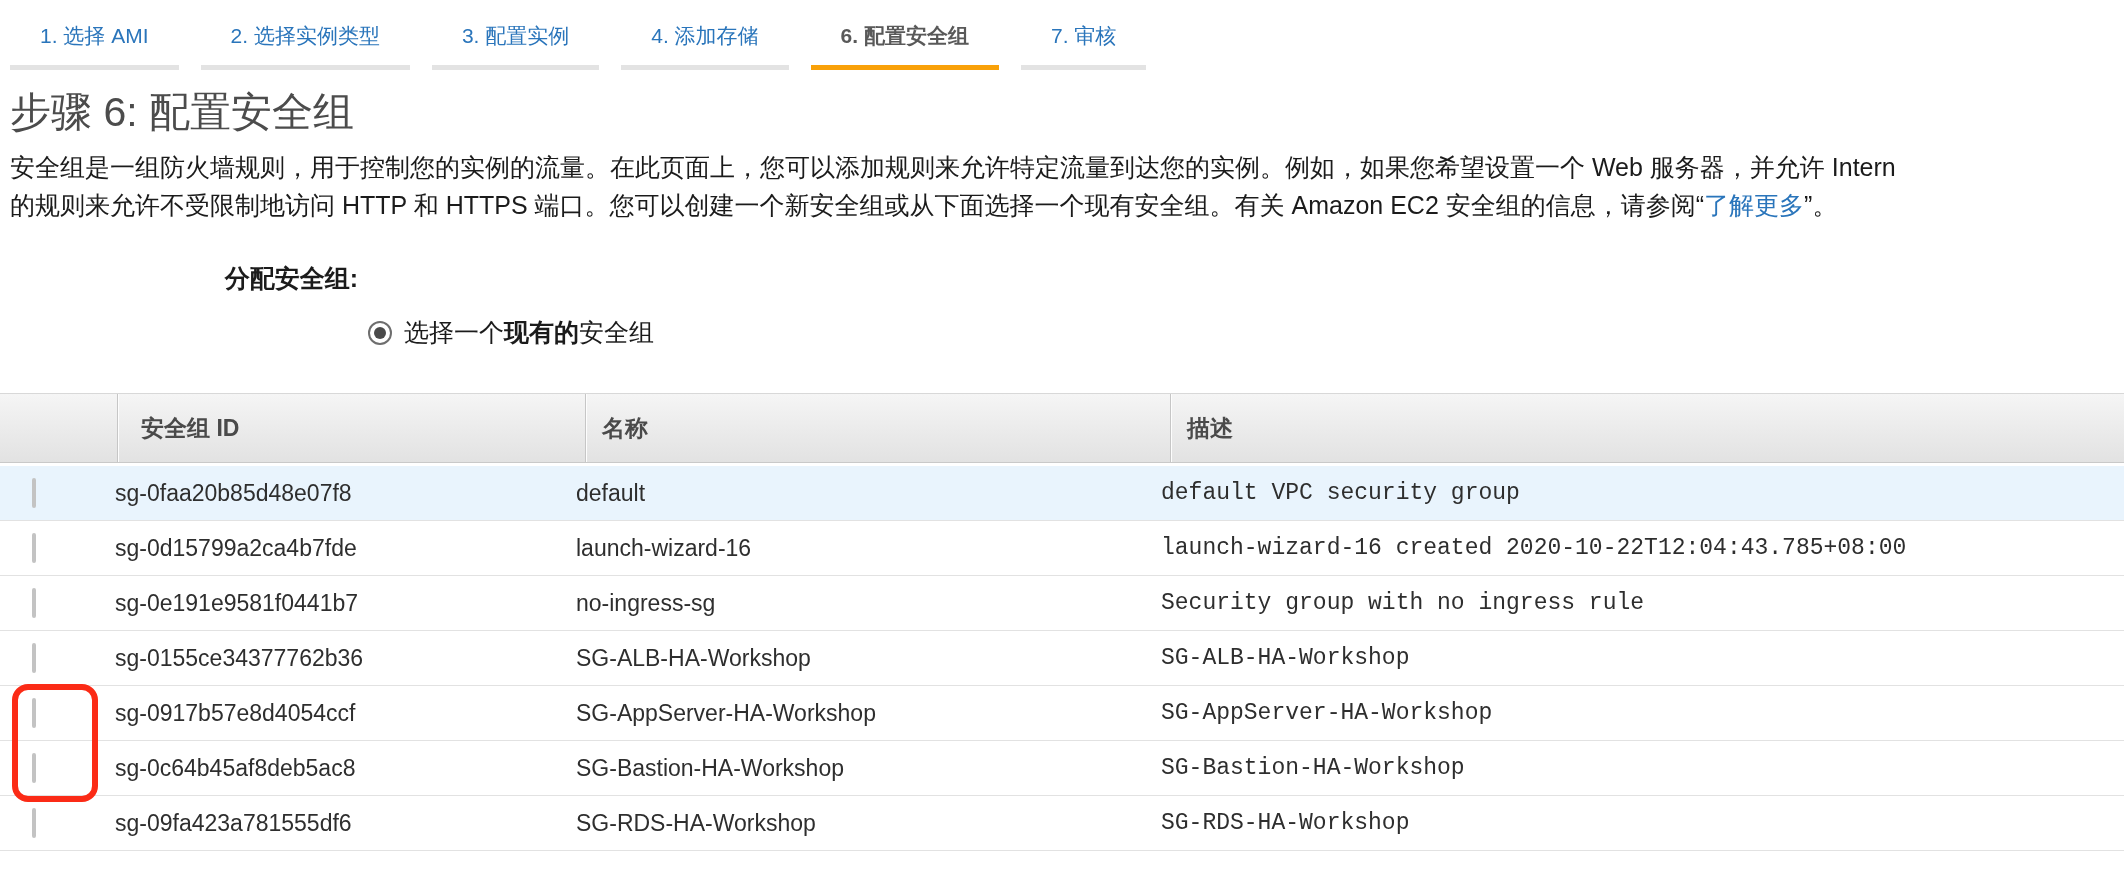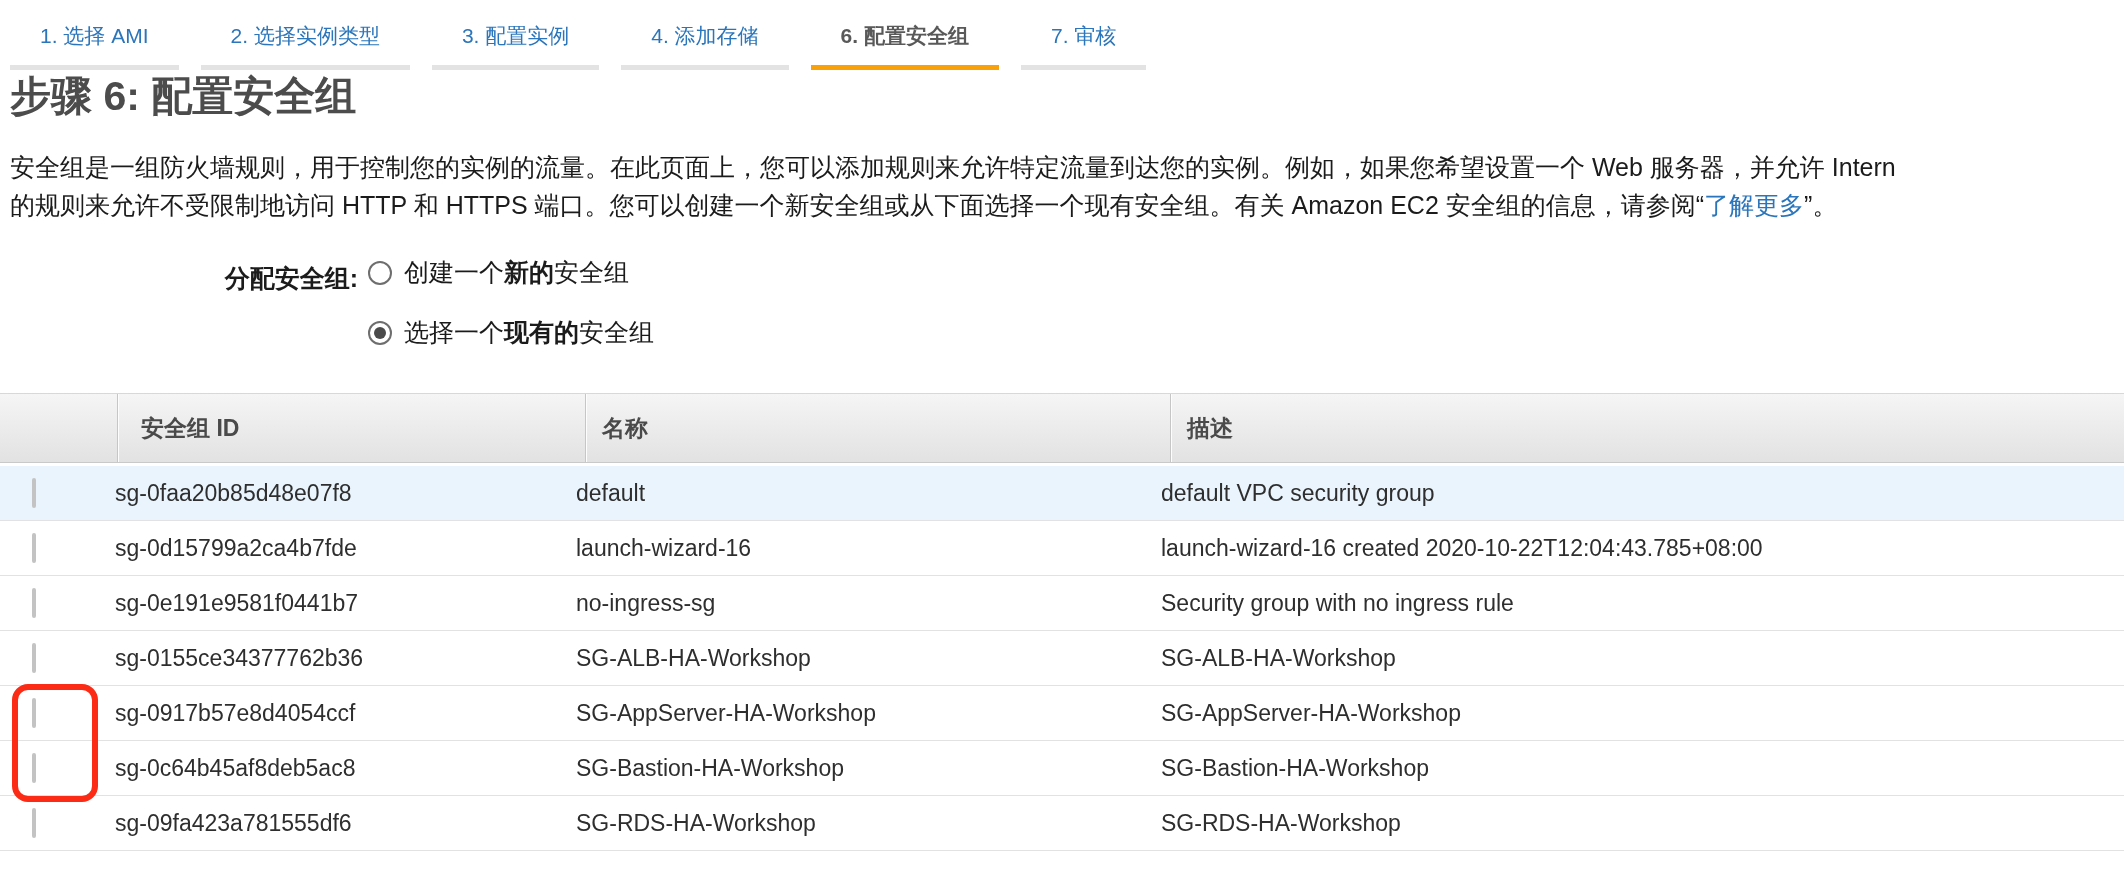--- a/index.html
+++ b/index.html
@@ -7,21 +7,21 @@
     font-family:"Liberation Sans","DejaVu Sans",sans-serif; overflow:hidden; }
   .page { position:relative; width:2124px; height:879px; background:#fff; }
 
   
   .tabs { position:absolute; left:10px; top:12px; display:flex; gap:22px; }
   .tab { font-size:21px; color:#2a75bb; padding:10px 30px 15px 30px; text-align:center;
          border-bottom:5px solid #e3e3e3; white-space:nowrap; cursor:pointer; }
   .tab.active { color:#595959; font-weight:bold; border-bottom-color:#f9a109; }
 
   
-  .heading { position:absolute; left:10px; top:69px; font-size:41px; font-weight:700; color:#4c4c4c; }
+  .heading { position:absolute; left:10px; top:85px; font-size:41px; font-weight:400; color:#4c4c4c; }
   .desc { position:absolute; left:10px; top:148px; width:2114px; font-size:25px;
           line-height:38px; color:#1b1b1b; }
   .desc-line { white-space:nowrap; overflow:hidden; }
   .desc a, .learn-more { color:#2a75bb; text-decoration:none; cursor:pointer;margin-top:44px; }
 
   
   .assign-label { position:absolute; left:0; top:262px; width:358px; text-align:right;
                   font-size:25px; font-weight:bold; color:#1b1b1b; }
   .radio-option { position:absolute; left:368px; display:flex; align-items:center; gap:12px;
                   font-size:25px; color:#1b1b1b; cursor:pointer; }
@@ -40,21 +40,21 @@
            font-weight:bold; font-size:23px; color:#4a4a4a;padding-left:25px; }
   .thead .cell { display:flex; align-items:center; }
   .thead .cell.sep { border-left:1px solid #c6c6c6; box-shadow:inset 1px 0 0 #fdfdfd; }
   .tbody { margin-top:3px; }
   .trow { display:flex; align-items:center; height:55px; border-bottom:1px solid #e2e2e2;
           font-size:23px; color:#2e2e2e; background:#fff; }
   .trow.selected { background:#e9f4fd; }
   .cell-check { width:92px; flex:0 0 92px; padding-left:32px; }
   .cell-id    { width:468px; flex:0 0 468px; padding-left:23px; }
   .cell-name  { width:585px; flex:0 0 585px; padding-left:16px; }
-  .cell-desc  { flex:1 1 auto; padding-left:16px; }
+  .cell-desc  { flex:1 1 auto; padding-left:16px;font-family:Liberation Mono, monospace; }
 
   
   .checkbox { width:40px; height:40px; border:2px solid #c3c3c3; border-radius:10px;
               background:linear-gradient(#fdfdfd,#efefef); position:relative; cursor:pointer; }
   .checkbox.checked::after { content:""; position:absolute; inset:3px; border-radius:7px;
               background:linear-gradient(#4089d9,#1c6cc6); }
 
   
   .annotation { position:absolute; left:12px; top:684px; width:86px; height:118px;
                 border:6px solid #fb2b16; border-radius:16px; pointer-events:none; }
@@ -75,24 +75,20 @@
 
   <h1 class="heading">步骤 6: 配置安全组</h1>
 
   <div class="desc">
     <div class="desc-line">安全组是一组防火墙规则，用于控制您的实例的流量。在此页面上，您可以添加规则来允许特定流量到达您的实例。例如，如果您希望设置一个 Web 服务器，并允许 Intern</div>
     <div class="desc-line"><span>的规则来允许不受限制地访问 HTTP 和 HTTPS 端口。您可以创建一个新安全组或从下面选择一个现有安全组。有关 Amazon EC2 安全组的信息，请参阅“</span><span class="learn-more">了解更多</span><span>”。</span></div>
   </div>
 
   <div class="assign-label">分配安全组:</div>
 
-  <div class="radio-option first">
-    <span class="radio-circle"></span>
-    <span><span>创建一个</span><b>新的</b><span>安全组</span></span>
-  </div>
 
   <div class="radio-option second">
     <span class="radio-circle selected"></span>
     <span><span>选择一个</span><b>现有的</b><span>安全组</span></span>
   </div>
 
   <div class="sg-table">
     <div class="thead">
       <div class="cell cell-check"></div>
       <div class="cell cell-id sep">安全组 ID</div>

